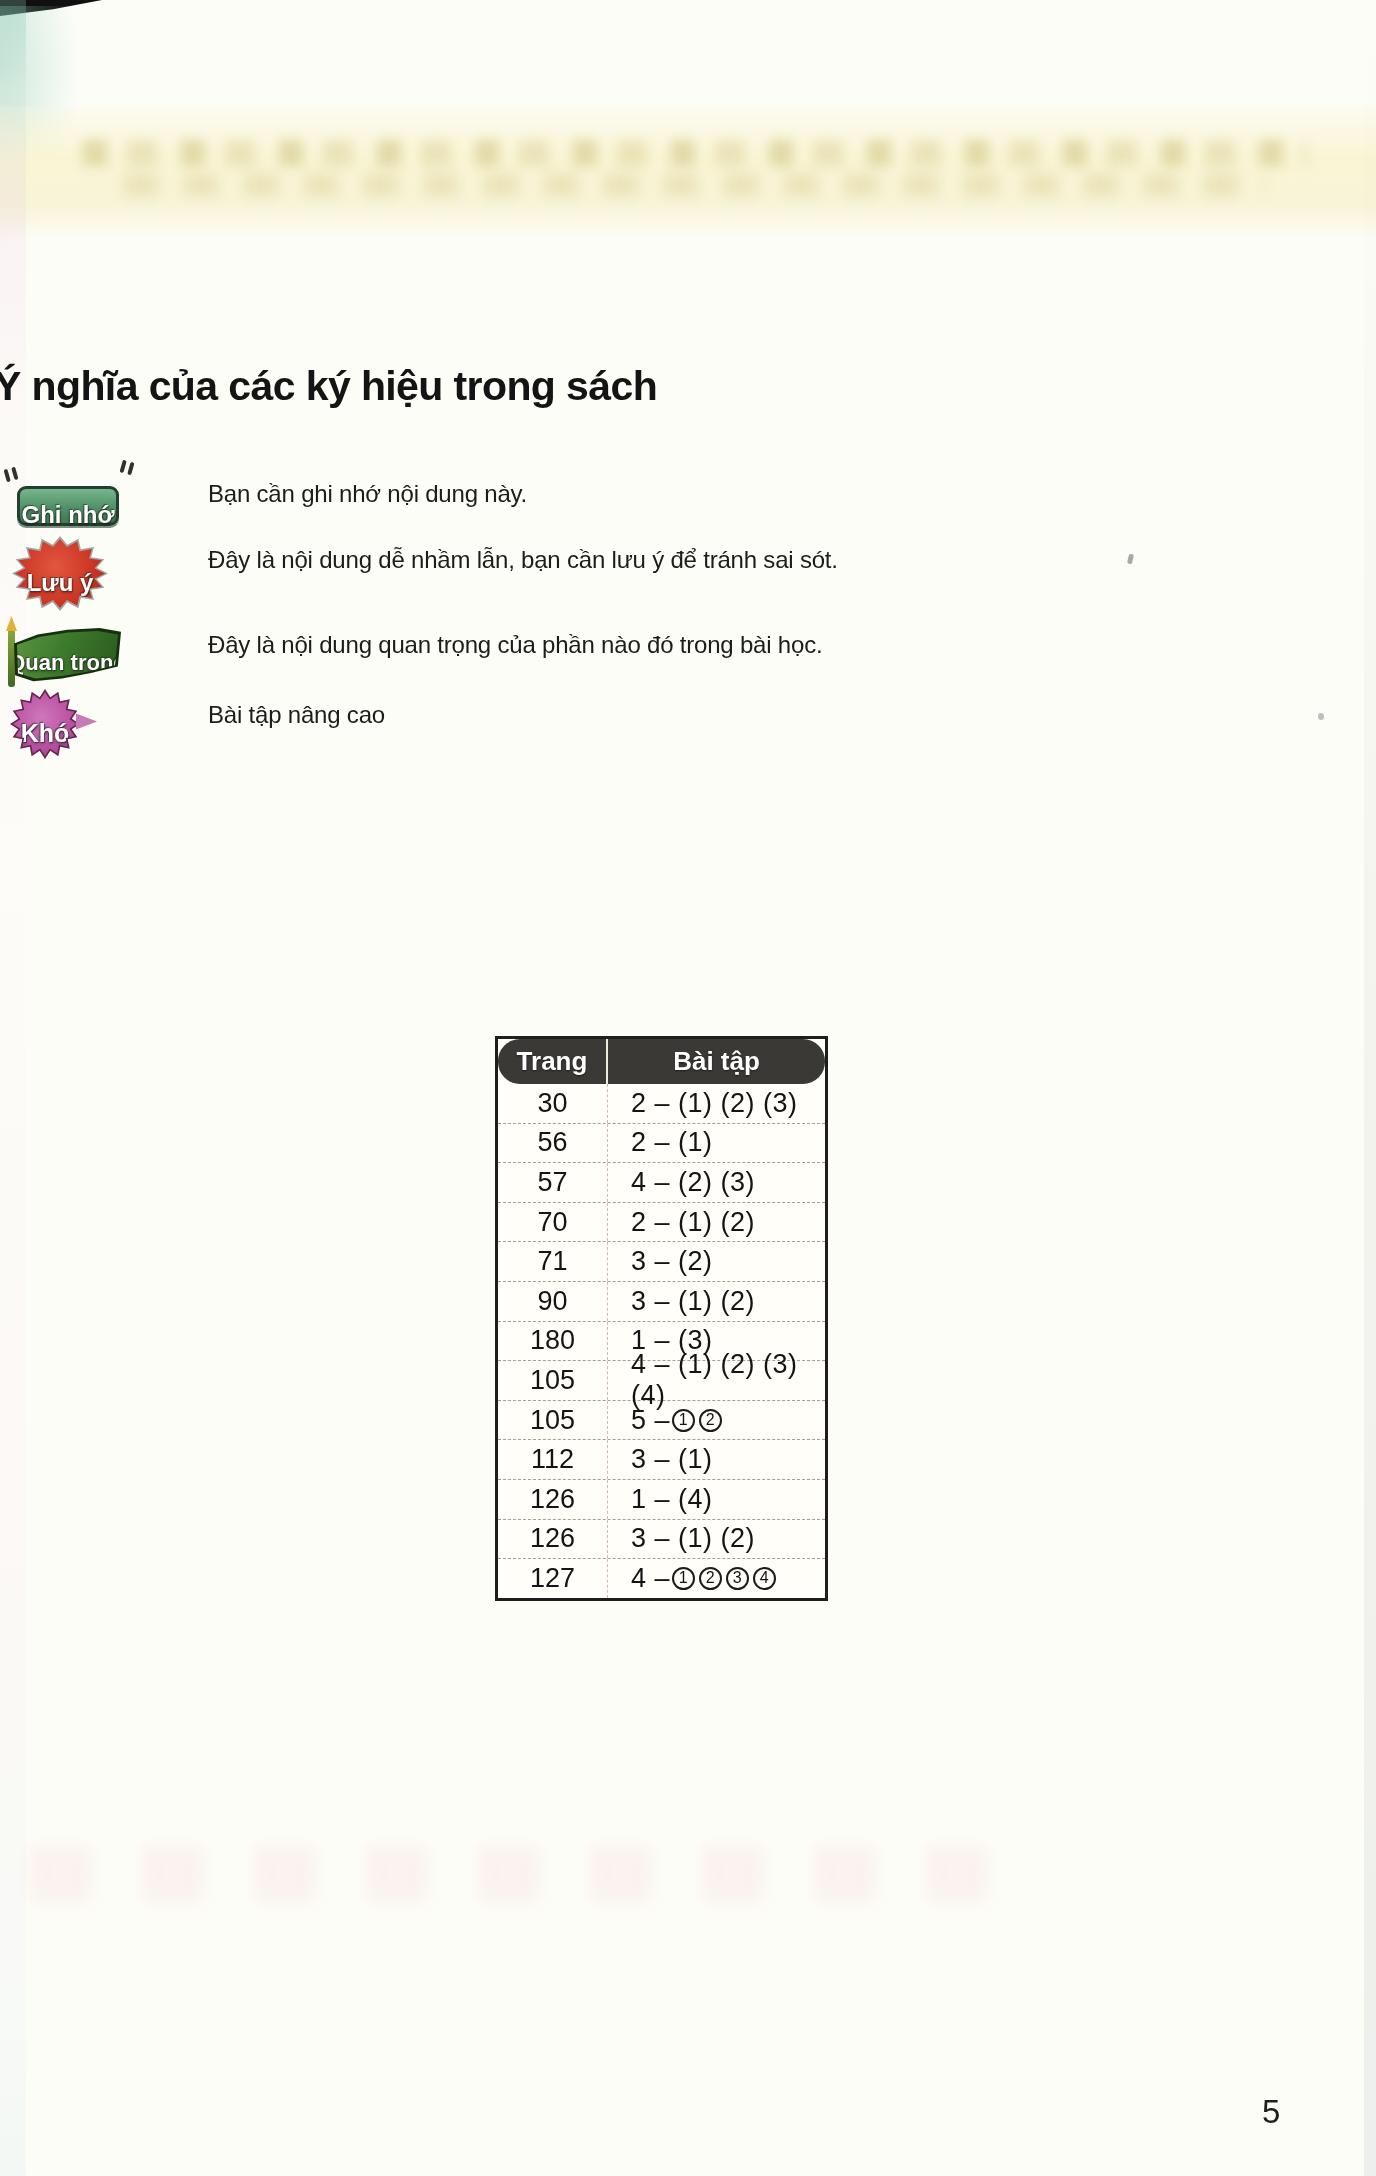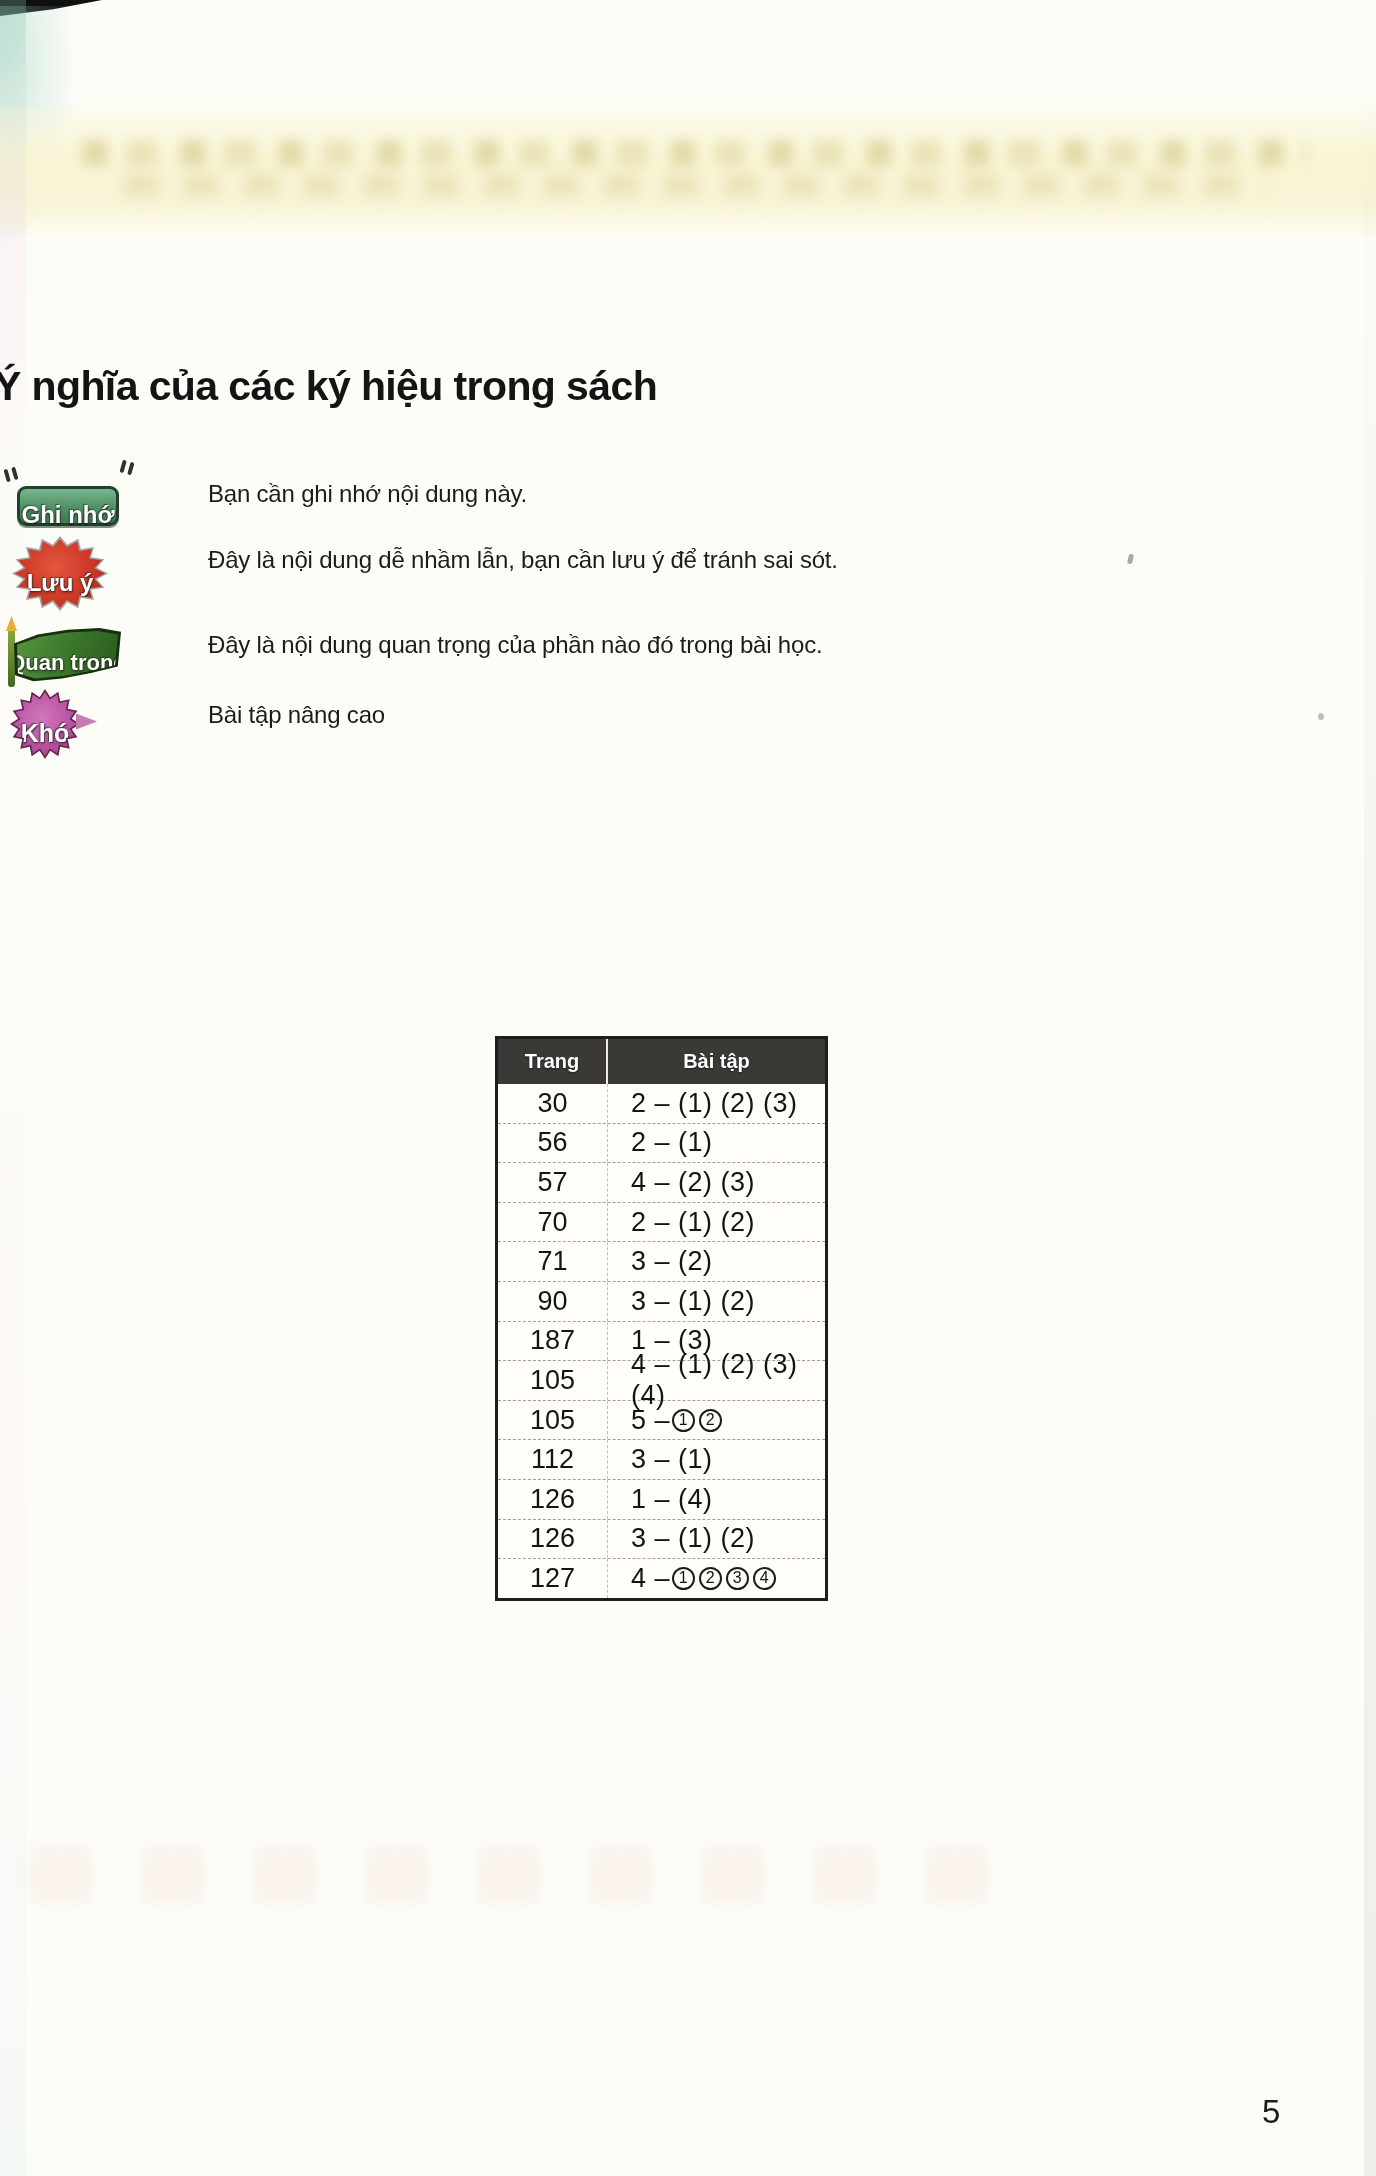--- a/index.html
+++ b/index.html
@@ -88,21 +88,21 @@
   .badge-flag .badge-label { font-size:22px; padding-bottom:4px; }
 
   
   .intro { position:absolute; left:219px; top:818px; width:878px; font-size:29px; line-height:41px;
     text-align:justify; text-align-last:left; text-indent:27px; color:#191919; letter-spacing:-0.2px; }
 
   
   .symbol-table { position:absolute; left:495px; top:1036px; width:333px;
     border:3px solid #1e1e1e; box-sizing:border-box; background:#fffef9; }
   .thead { display:flex; height:45px; background:var(--color-table-header-bg,#3b3936);
-    color:#fff; font-weight:bold; font-size:20px; }
+    color:#fff; font-weight:bold; font-size:26px;border-radius:22px; }
   .th { display:flex; align-items:center; justify-content:center;
     text-shadow:0 1px 2px rgba(0,0,0,.5); }
   .th-page { width:110px; border-right:2px solid #eeeade; box-sizing:border-box; }
   .th-ex { flex:1; }
   .trow { display:flex; height:38.6px; font-size:27px; color:#141414; }
   .trow + .trow { border-top:1px dashed #a59f93; }
   .tc-page { width:110px; display:flex; align-items:center; justify-content:center;
     border-right:1px dashed rgba(172,128,118,.55); box-sizing:border-box; }
   .tc-ex { flex:1; display:flex; align-items:center; padding-left:23px; letter-spacing:.5px; }
   .circ { display:inline-flex; width:23px; height:23px; margin:0 2px; border:2px solid #1c1c1c;
@@ -190,21 +190,21 @@
         </div>
         <div class="trow">
           <div class="tc-page">71</div>
           <div class="tc-ex">3 – (2)</div>
         </div>
         <div class="trow">
           <div class="tc-page">90</div>
           <div class="tc-ex">3 – (1) (2)</div>
         </div>
         <div class="trow">
-          <div class="tc-page">187</div>
+          <div class="tc-page">180</div>
           <div class="tc-ex">1 – (3)</div>
         </div>
         <div class="trow">
           <div class="tc-page">105</div>
           <div class="tc-ex">4 – (1) (2) (3) (4)</div>
         </div>
         <div class="trow">
           <div class="tc-page">105</div>
           <div class="tc-ex">5 – <span class="circ">1</span> <span class="circ">2</span></div>
         </div>

